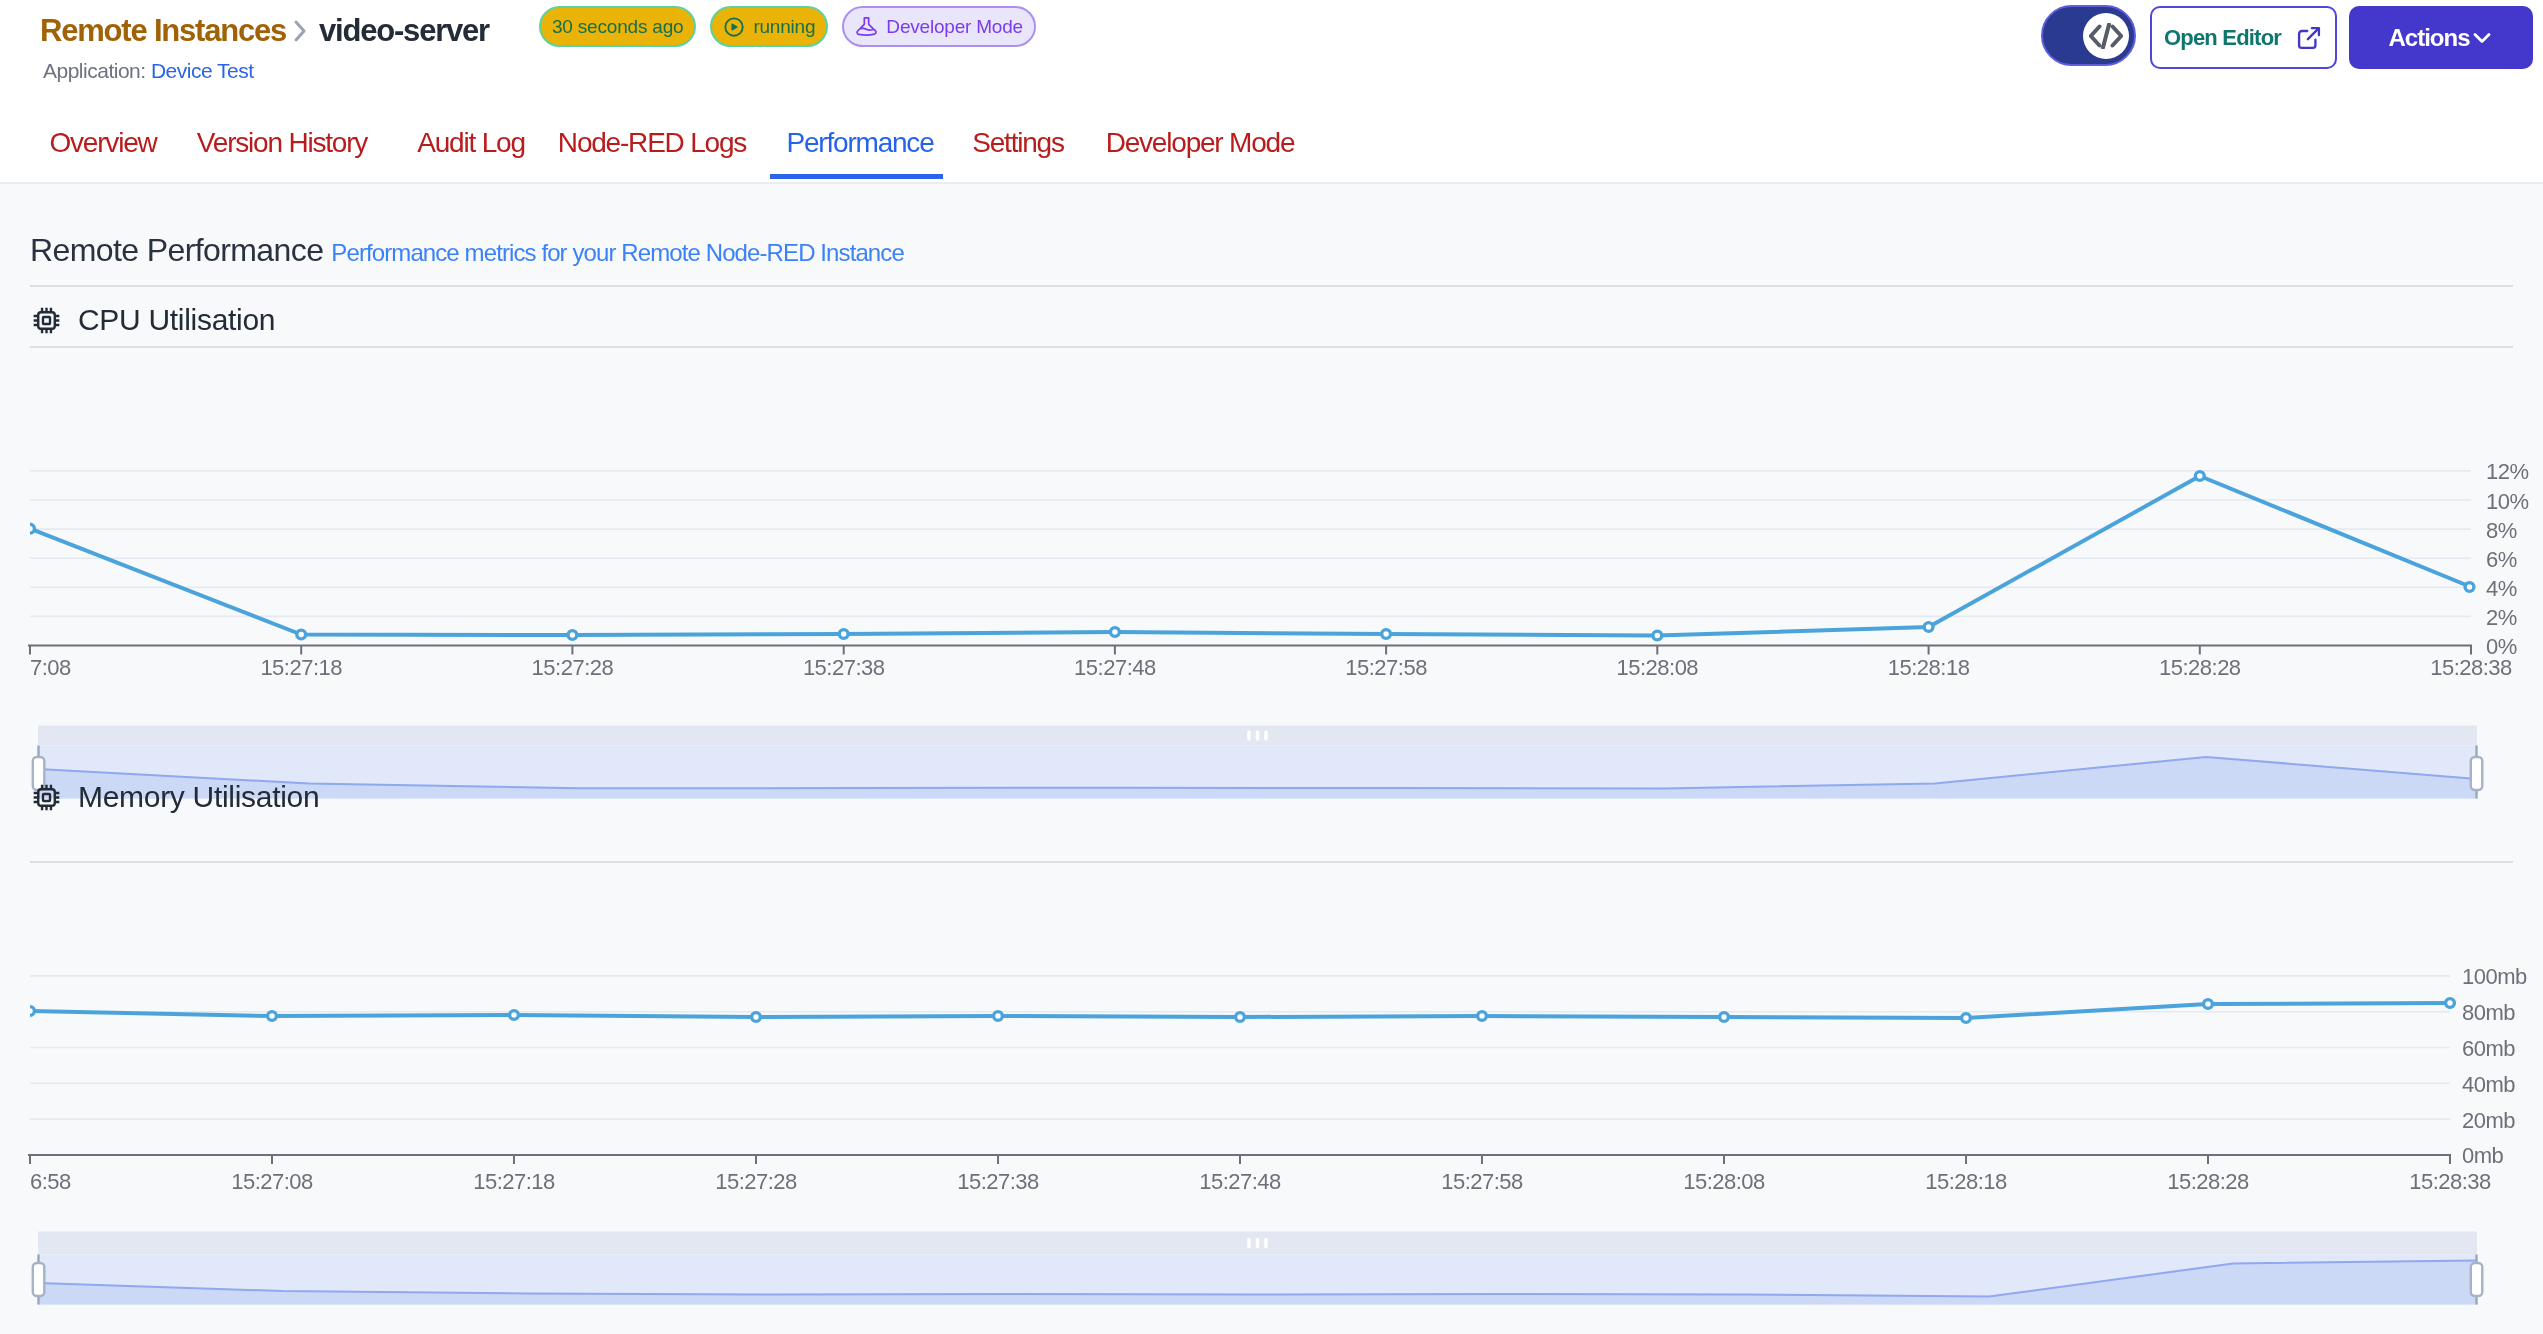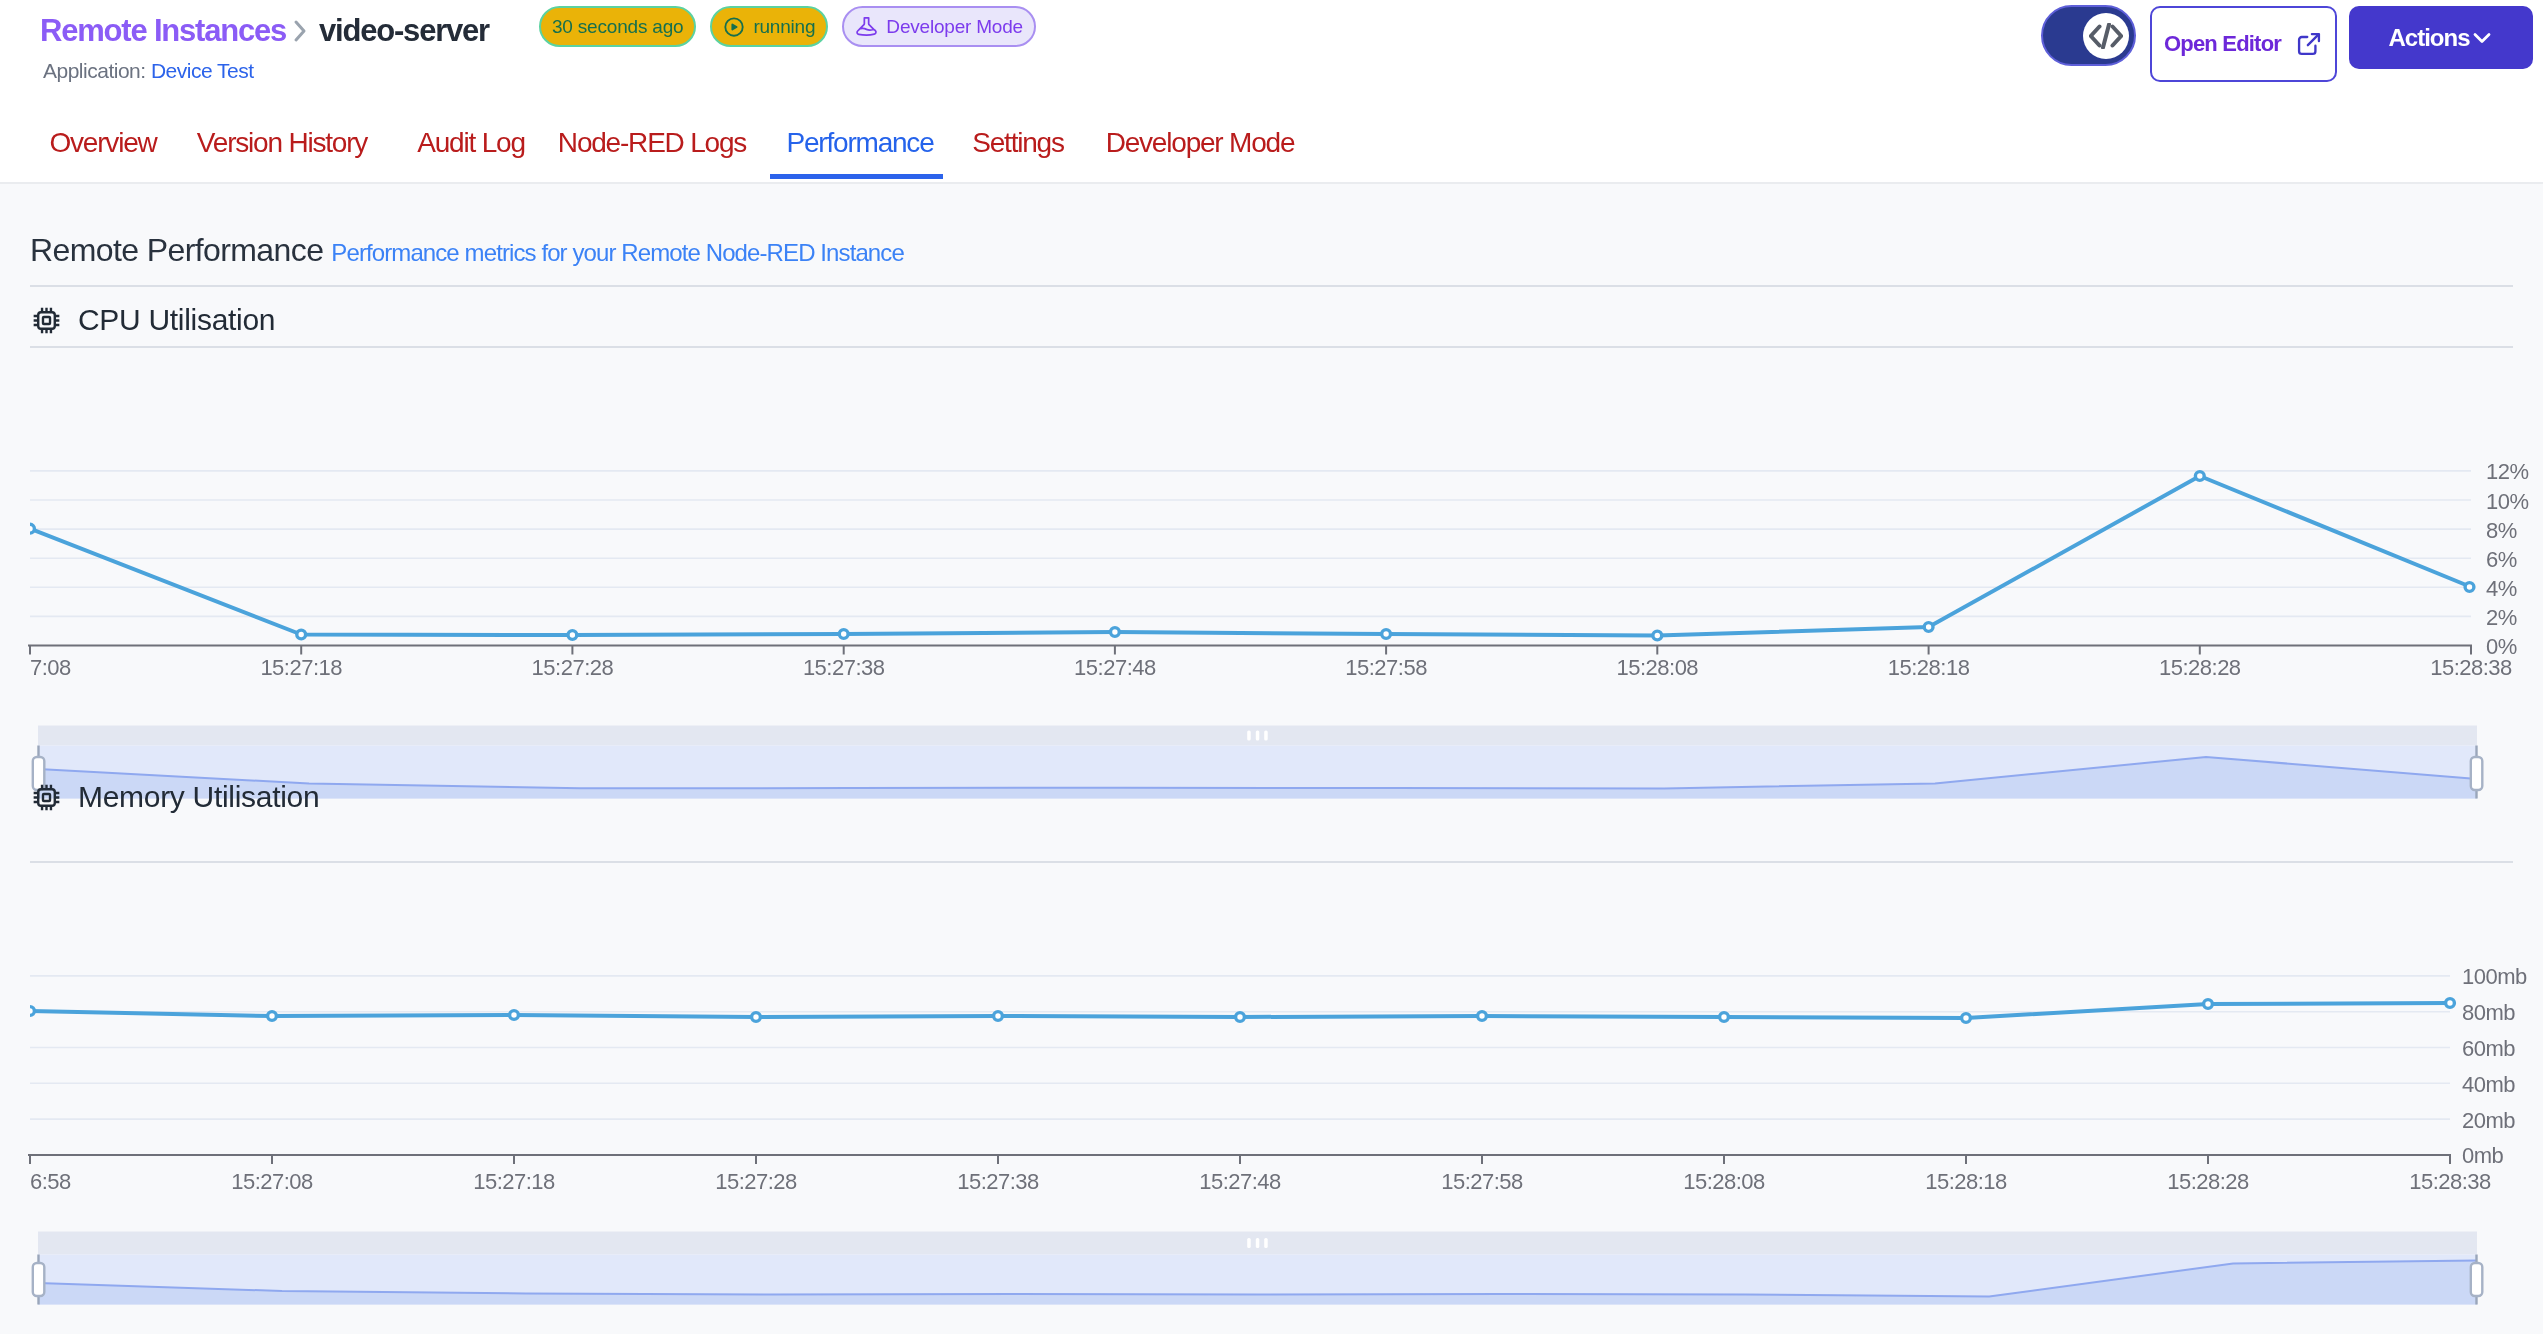--- a/index.html
+++ b/index.html
@@ -1,33 +1,33 @@
 <!DOCTYPE html>
 <html><head>
 <meta charset="utf-8">
 <style>
   * { margin:0; padding:0; box-sizing:border-box; }
   html,body { width:2543px; height:1334px; overflow:hidden; }
   body { font-family:"Liberation Sans", sans-serif; background:#fff; position:relative; }
   .content-bg { position:absolute; left:0; top:184px; width:2543px; height:1150px; background:#F8F9FB; }
   .abs { position:absolute; }
   
-  .crumb { left:40px; top:13px; font-size:31px; font-weight:700; color:#8b5cf6; letter-spacing:-1.2px; white-space:nowrap; }
+  .crumb { left:40px; top:13px; font-size:31px; font-weight:700; color:#a16207; letter-spacing:-1.2px; white-space:nowrap; }
   .chev { left:291px; top:18px; }
   .pagename { left:319px; top:13px; font-size:31px; font-weight:700; color:#242C38; letter-spacing:-1.2px; white-space:nowrap; }
   .pills { left:539px; top:6px; display:flex; gap:14px; align-items:center; }
   .pill { height:41px; border-radius:21px; display:flex; align-items:center; font-size:19px; padding:0 11px; gap:8px; white-space:nowrap; letter-spacing:-0.2px; }
   .pill-green { background:#eab308; border:2px solid #5BD2A1; color:#156F4E; }
   .pill-purple { background:#E9E6FB; border:2px solid #A98FF1; color:#7C3BED; }
   .subtitle { left:32px; top:59px; font-size:21px; letter-spacing:-0.5px; color:#6B7280;margin-left:11px; }
   .subtitle a { color:#2C63EA; text-decoration:none; }
   
   .toggle { left:2041px; top:5px; width:95px; height:61px; border-radius:30.5px; background:#2A3A90; border:2px solid #5E5FD9; }
   .knob { position:absolute; right:5px; top:5.5px; width:46px; height:46px; border-radius:50%; background:#fff; display:flex; align-items:center; justify-content:center; }
-  .btn-open { left:2150px; top:6px; width:187px; height:76px; border-radius:10px; background:#fff; border:2px solid #4E46D8; color:#6d28d9; font-size:22px; letter-spacing:-0.8px; font-weight:700; display:flex; align-items:center; justify-content:center; gap:14px; white-space:nowrap; }
+  .btn-open { left:2150px; top:6px; width:187px; height:63px; border-radius:10px; background:#fff; border:2px solid #4E46D8; color:#0f766e; font-size:22px; letter-spacing:-0.8px; font-weight:700; display:flex; align-items:center; justify-content:center; gap:14px; white-space:nowrap; }
   .btn-actions { left:2349px; top:6px; width:184px; height:63px; border-radius:10px; background:#4438CC; color:#fff; font-size:24px; letter-spacing:-1px; font-weight:700; display:flex; align-items:center; justify-content:center; white-space:nowrap; }
   
   .tab { position:absolute; top:112px; transform:translateX(-50%); font-size:28px; letter-spacing:-1.2px; line-height:62px; color:#b91c1c; white-space:nowrap; }
   .tab.active { color:#2563EB; }
   .underline { left:770px; top:174px; width:173px; height:5px; background:#2C63EB; }
   .tabborder { left:0; top:182px; width:2543px; height:2px; background:#EAECEF; }
   
   .h-perf { left:30px; top:234px; font-size:32px; line-height:32px; letter-spacing:-0.6px; color:#29323E; white-space:nowrap; }
   .h-perf .sub { font-size:24px; letter-spacing:-0.9px; color:#3b82f6; margin-left:8px; }
   .divider { height:2px; background:#DBDFE6; left:30px; width:2483px; }

